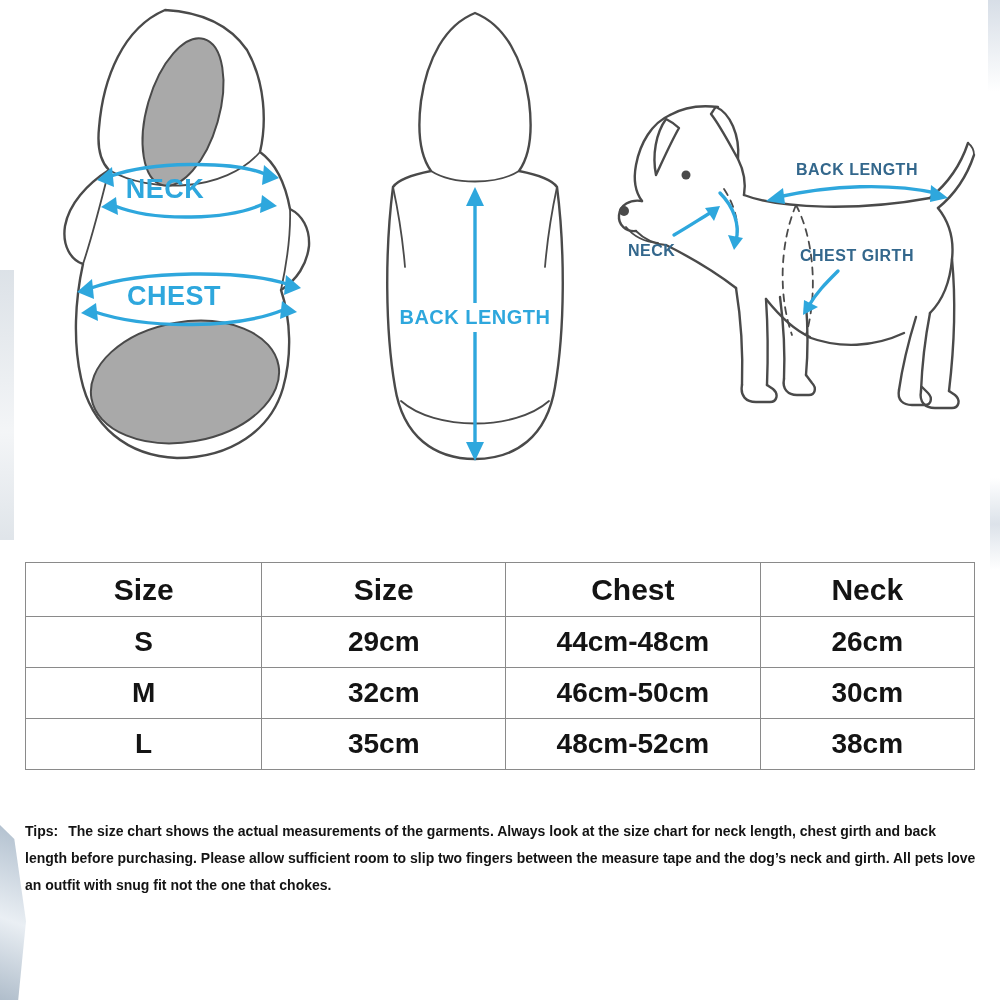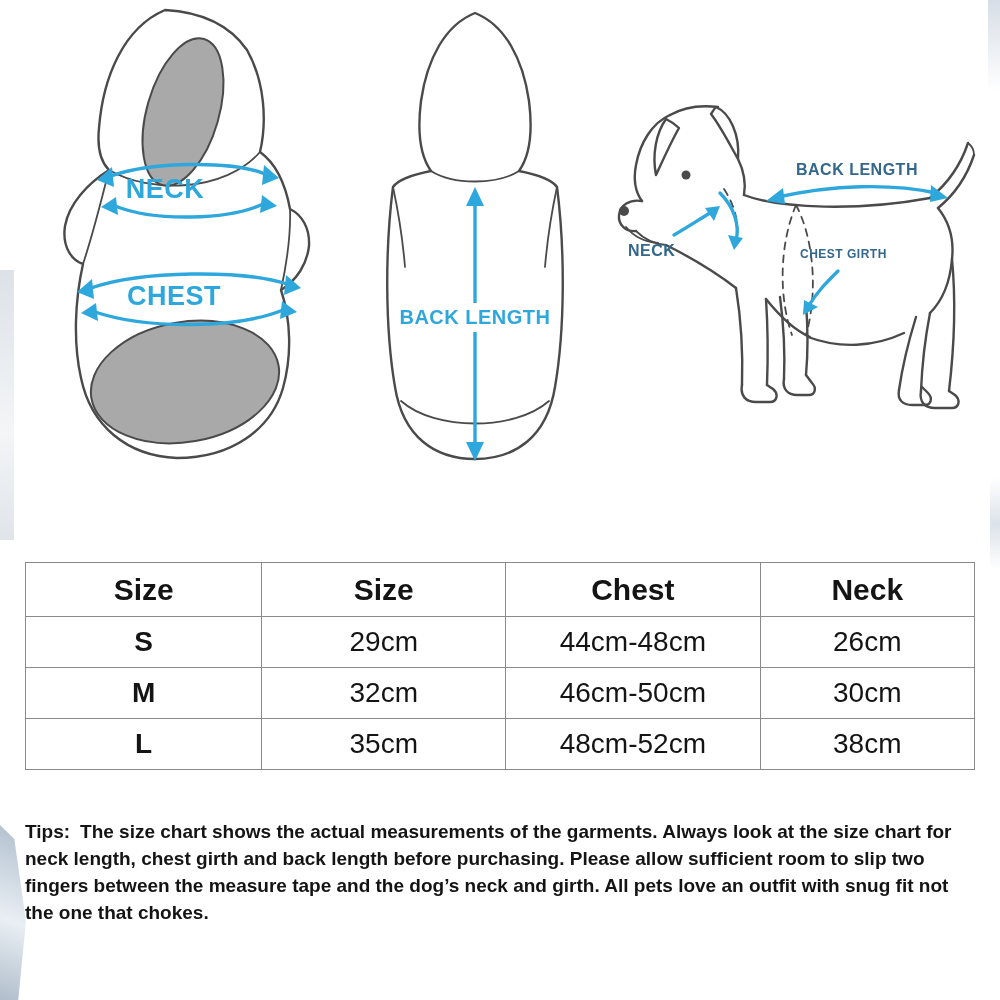--- a/index.html
+++ b/index.html
@@ -44,35 +44,35 @@
   .inkfill{fill:var(--line);stroke:none;}
 
   .lbl{position:absolute;font-weight:bold;letter-spacing:.5px;white-space:nowrap;}
   .lbl-accent{color:var(--accent-blue);}
   .lbl-steel{color:var(--label-steel);}
   .lbl-front-neck{left:50%;top:174px;transform:translateX(-50%);font-size:27px;}
   .lbl-front-chest{left:53%;top:281px;transform:translateX(-50%);font-size:27px;}
   .lbl-back-length-mid{left:50%;top:298px;transform:translateX(-50%);font-size:20px;background:#fff;padding:3px 6px;}
   .lbl-dog-back{left:196px;top:76px;font-size:16px;}
   .lbl-dog-neck{left:28px;top:157px;font-size:16px;}
-  .lbl-dog-chest{left:200px;top:162px;font-size:12px;}
+  .lbl-dog-chest{left:200px;top:162px;font-size:16px;}
 
   table.size-table{
     width:950px;margin:14px 25px 0 25px;border-collapse:collapse;table-layout:fixed;
   }
   table.size-table th,table.size-table td{
     border:1.5px solid var(--table-border);text-align:center;vertical-align:middle;
   }
   table.size-table th{height:54px;font-size:30px;font-weight:bold;}
-  table.size-table td{height:51px;font-size:28px;font-weight:normal;}
+  table.size-table td{height:51px;font-size:28px;font-weight:bold;}
   table.size-table td.size-cell{font-weight:bold;}
   col.c-size{width:24.9%;} col.c-back{width:25.7%;} col.c-chest{width:26.8%;} col.c-neck{width:22.6%;}
 
   .tips{
-    margin:48px 22px 0 25px;font-size:19px;line-height:27px;font-weight:bold;color:var(--text);
+    margin:48px 22px 0 25px;font-size:14px;line-height:27px;font-weight:bold;color:var(--text);
   }
   .tips .tips-label{margin-right:10px;}
 </style>
 </head>
 <body>
 
 <div class="edge edge-left-mid"></div>
 <div class="edge edge-left-bottom"></div>
 <div class="edge edge-right-top"></div>
 <div class="edge edge-right-mid"></div>

